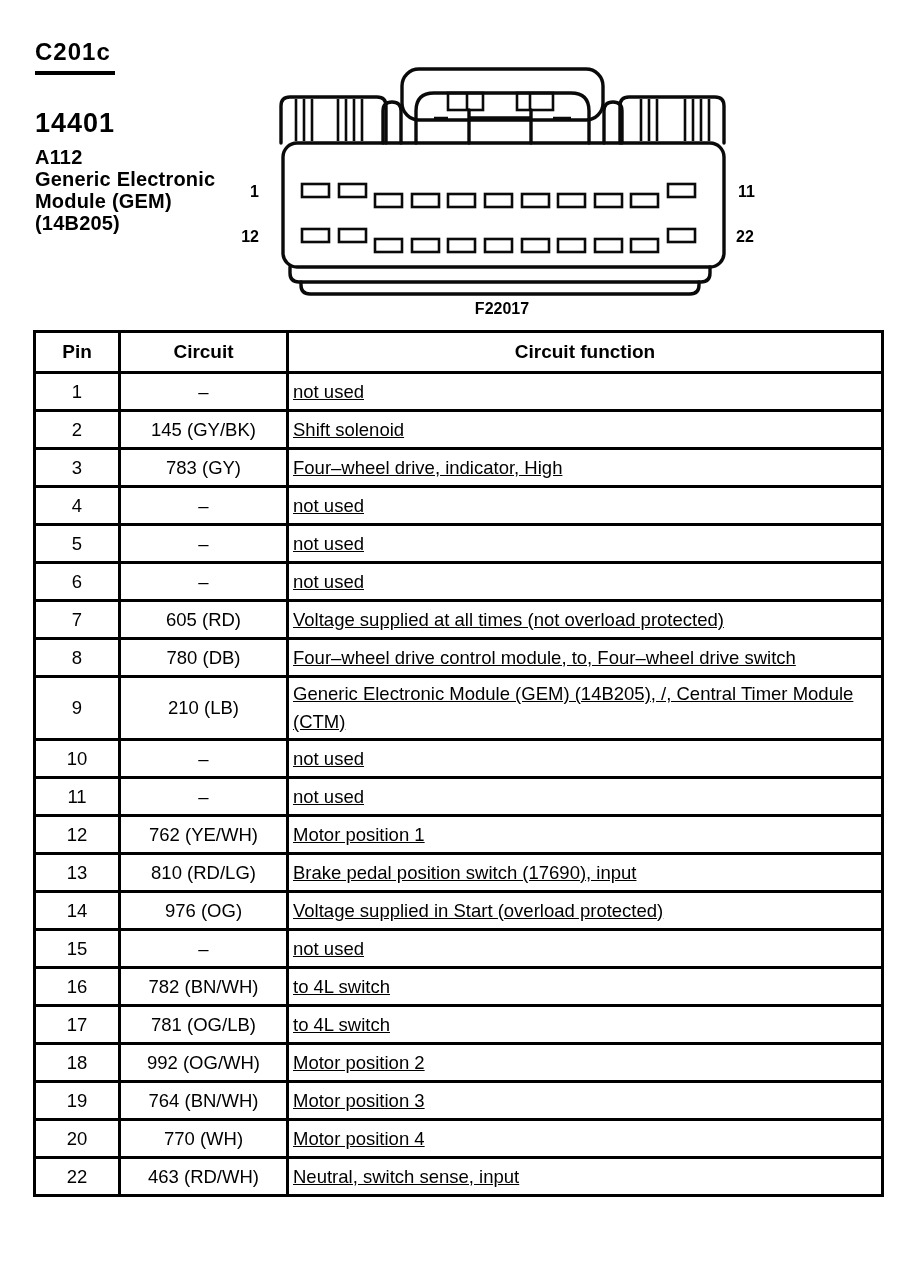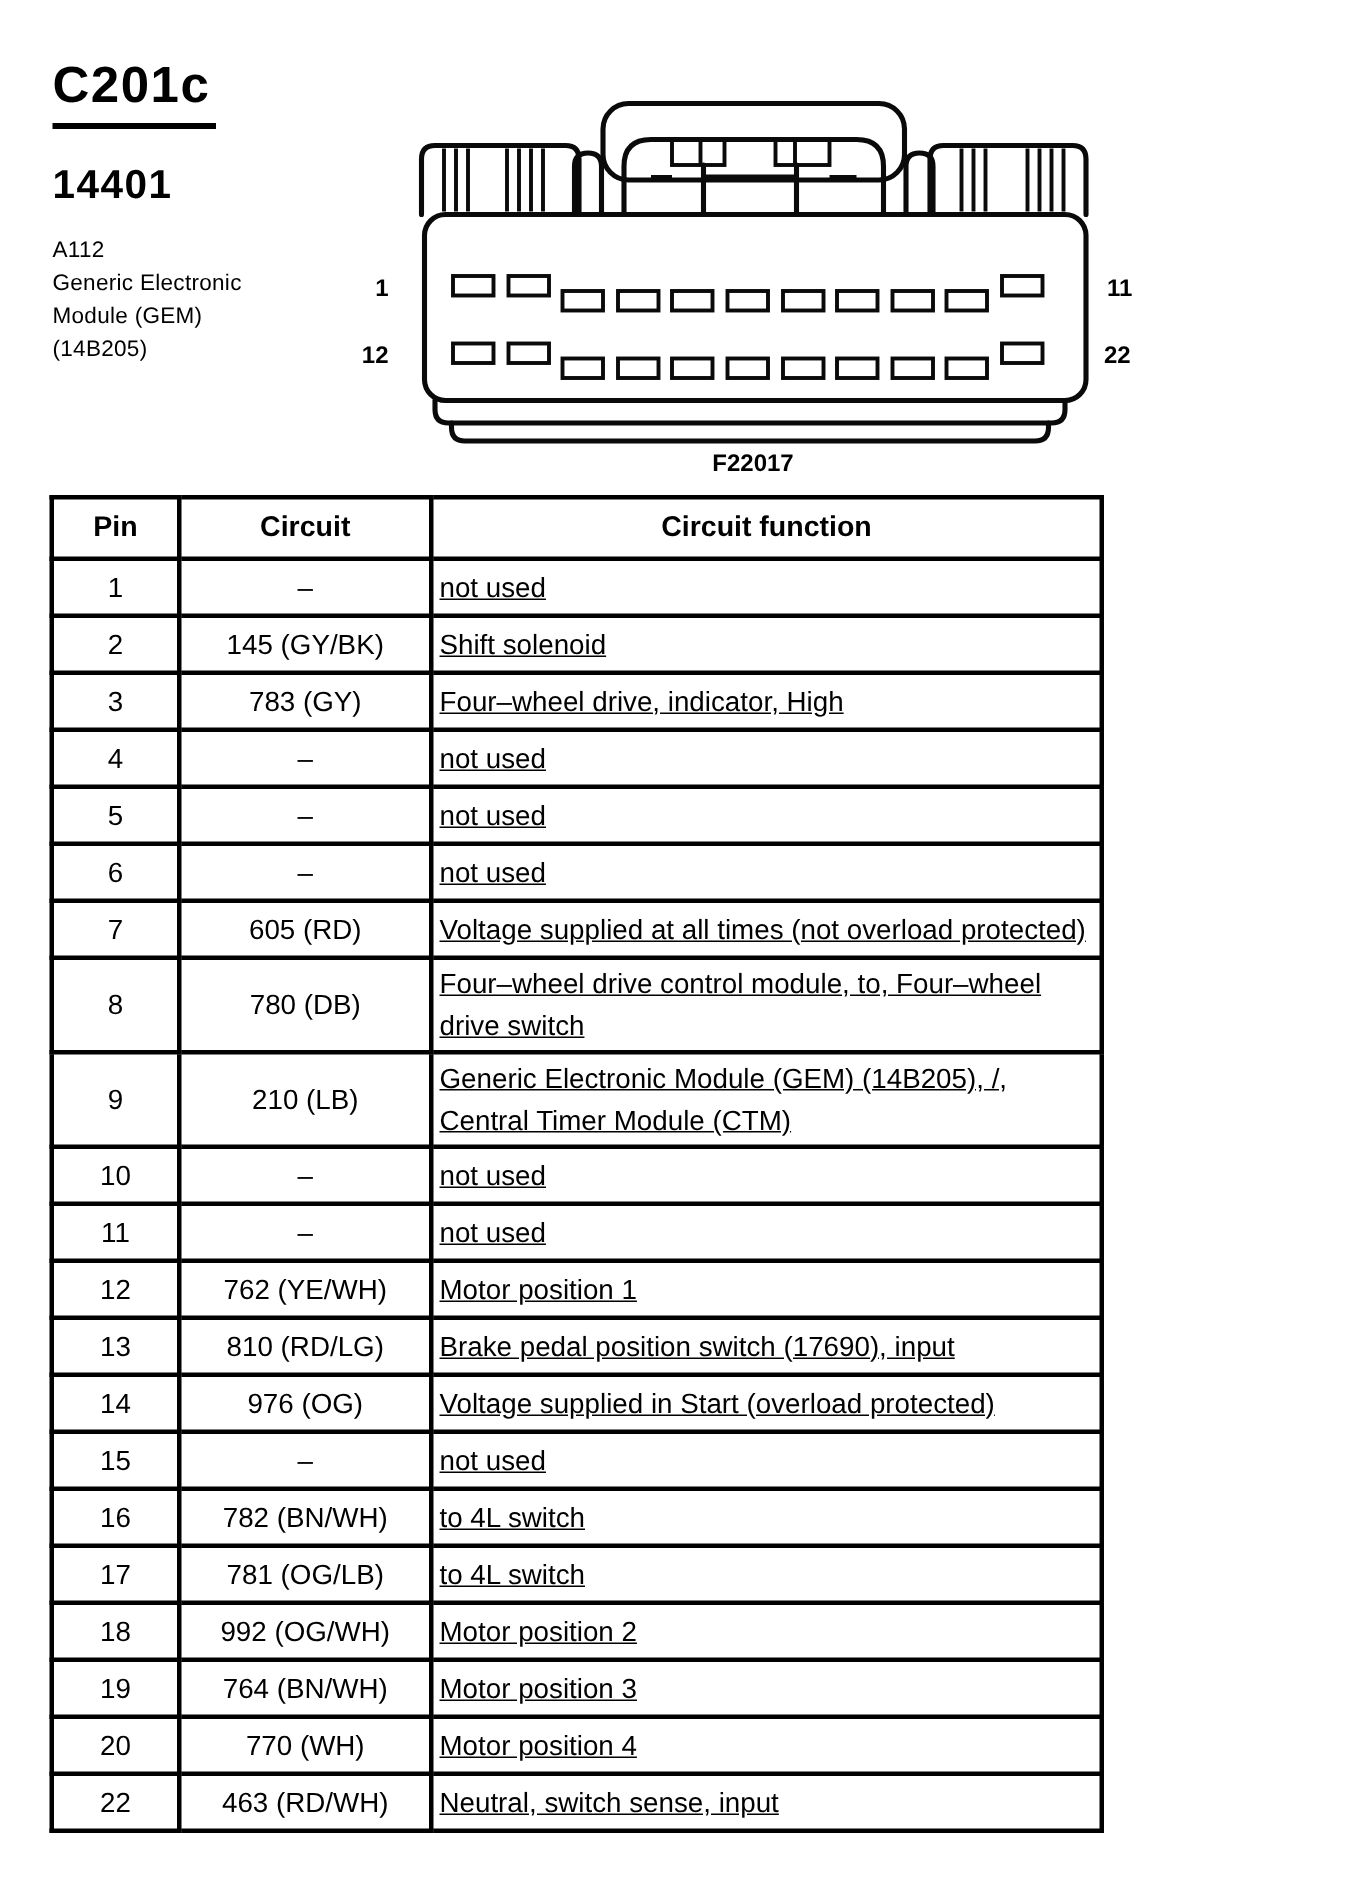--- a/index.html
+++ b/index.html
@@ -8,45 +8,45 @@
     font-family:"Liberation Sans", sans-serif;
     color:#000;
     -webkit-font-smoothing:antialiased;
   }
   .page{position:relative;width:910px;height:1264px;background:#fff;overflow:hidden;}
 
   
   .hdr{position:absolute;left:35px;top:38px;}
   .connector-id{
     display:inline-block;
-    font-size:34px;font-weight:bold;letter-spacing:1px;
+    font-size:24px;font-weight:bold;letter-spacing:1px;
     border-bottom:4px solid #000;
     padding:0 4px 5px 0;
   }
   .part-number{
     position:absolute;left:35px;top:108px;
     font-size:27px;font-weight:bold;letter-spacing:1px;text-align:center;
   }
   .component{
-    position:absolute;left:35px;top:156px;
-    font-size:15px;font-weight:normal;line-height:22px;letter-spacing:.2px;
+    position:absolute;left:35px;top:146px;
+    font-size:20px;font-weight:bold;line-height:22px;letter-spacing:.2px;
   }
 
   
   .connector-figure{position:absolute;left:230px;top:52px;width:530px;height:272px;}
   .connector-figure svg{display:block;width:100%;height:100%;}
   .line{fill:none;stroke:#0a0a0a;stroke-width:3.4;stroke-linejoin:round;stroke-linecap:round;}
   .thin{fill:none;stroke:#0a0a0a;stroke-width:2.6;stroke-linejoin:miter;}
   .pinlbl{font-family:"Liberation Sans",sans-serif;font-size:16px;font-weight:bold;fill:#000;}
   .figcap{font-family:"Liberation Sans",sans-serif;font-size:16px;font-weight:bold;fill:#000;}
 
   
   table.pinout{
     position:absolute;left:33px;top:330px;
-    width:703px;
+    width:851px;
     border-collapse:collapse;
     table-layout:fixed;
   }
   table.pinout th, table.pinout td{
     border:3px solid #000;
     font-size:18.5px;
     vertical-align:middle;
     padding:2px 4px;
     overflow:hidden;
   }

